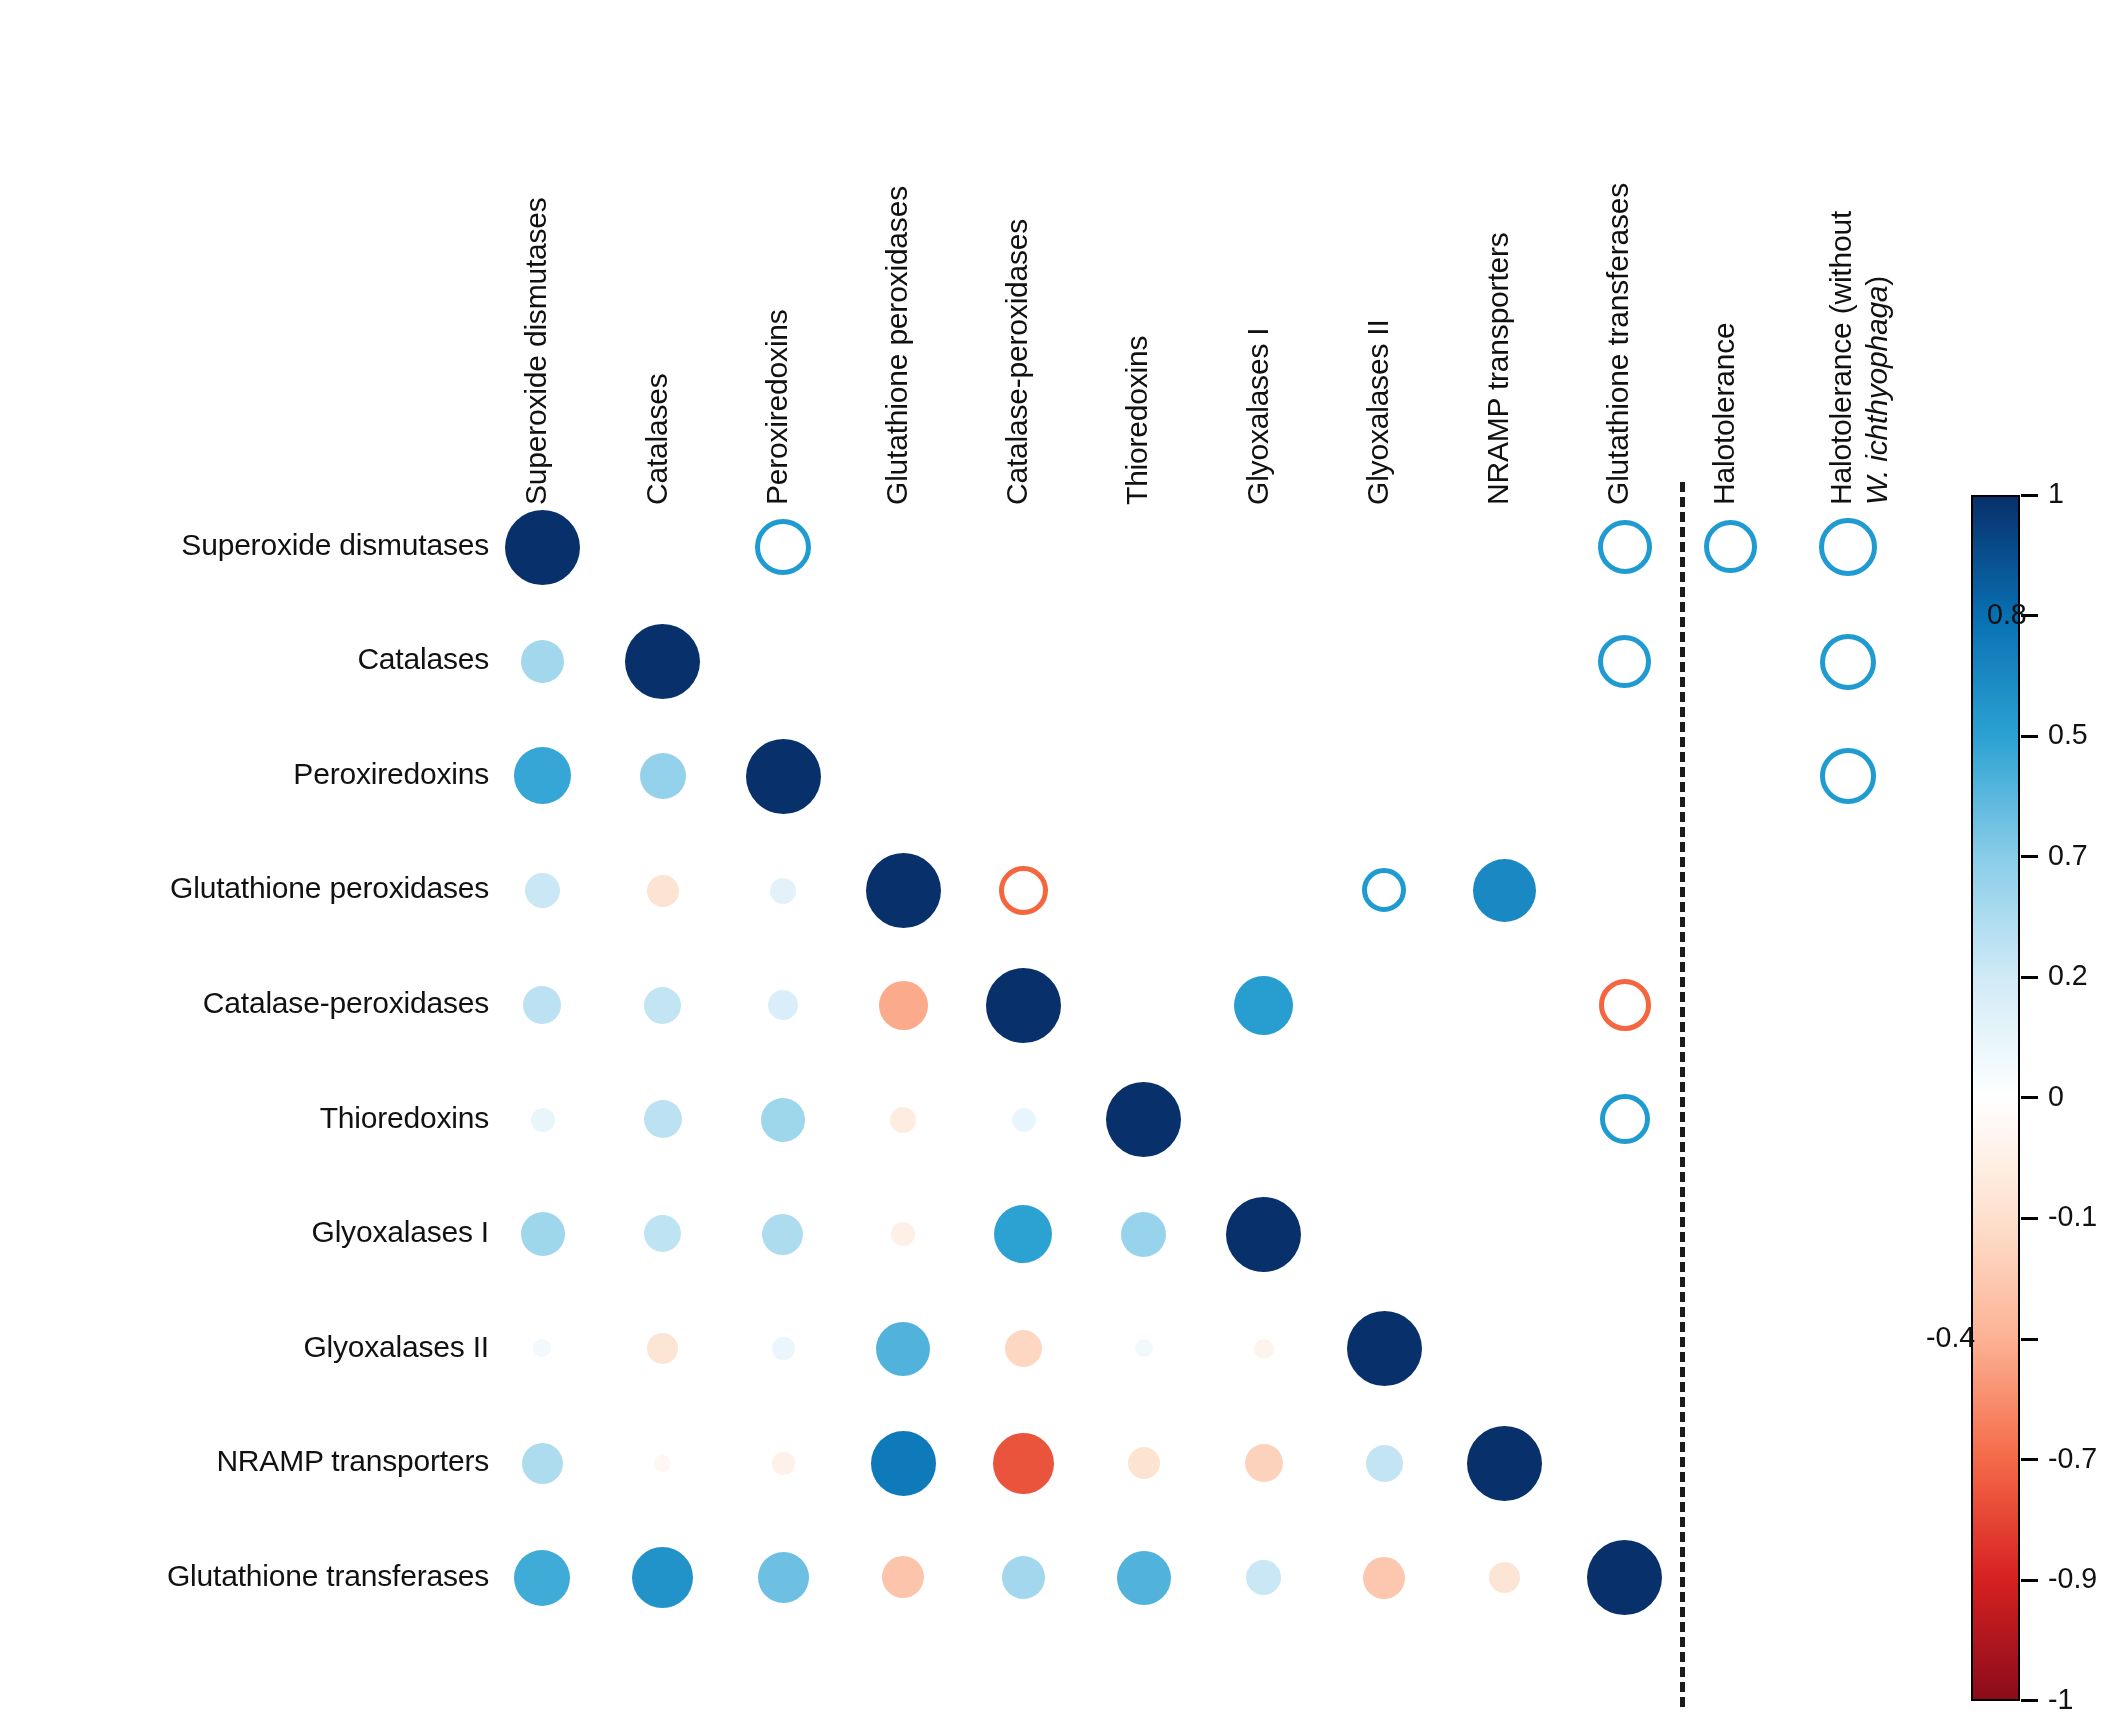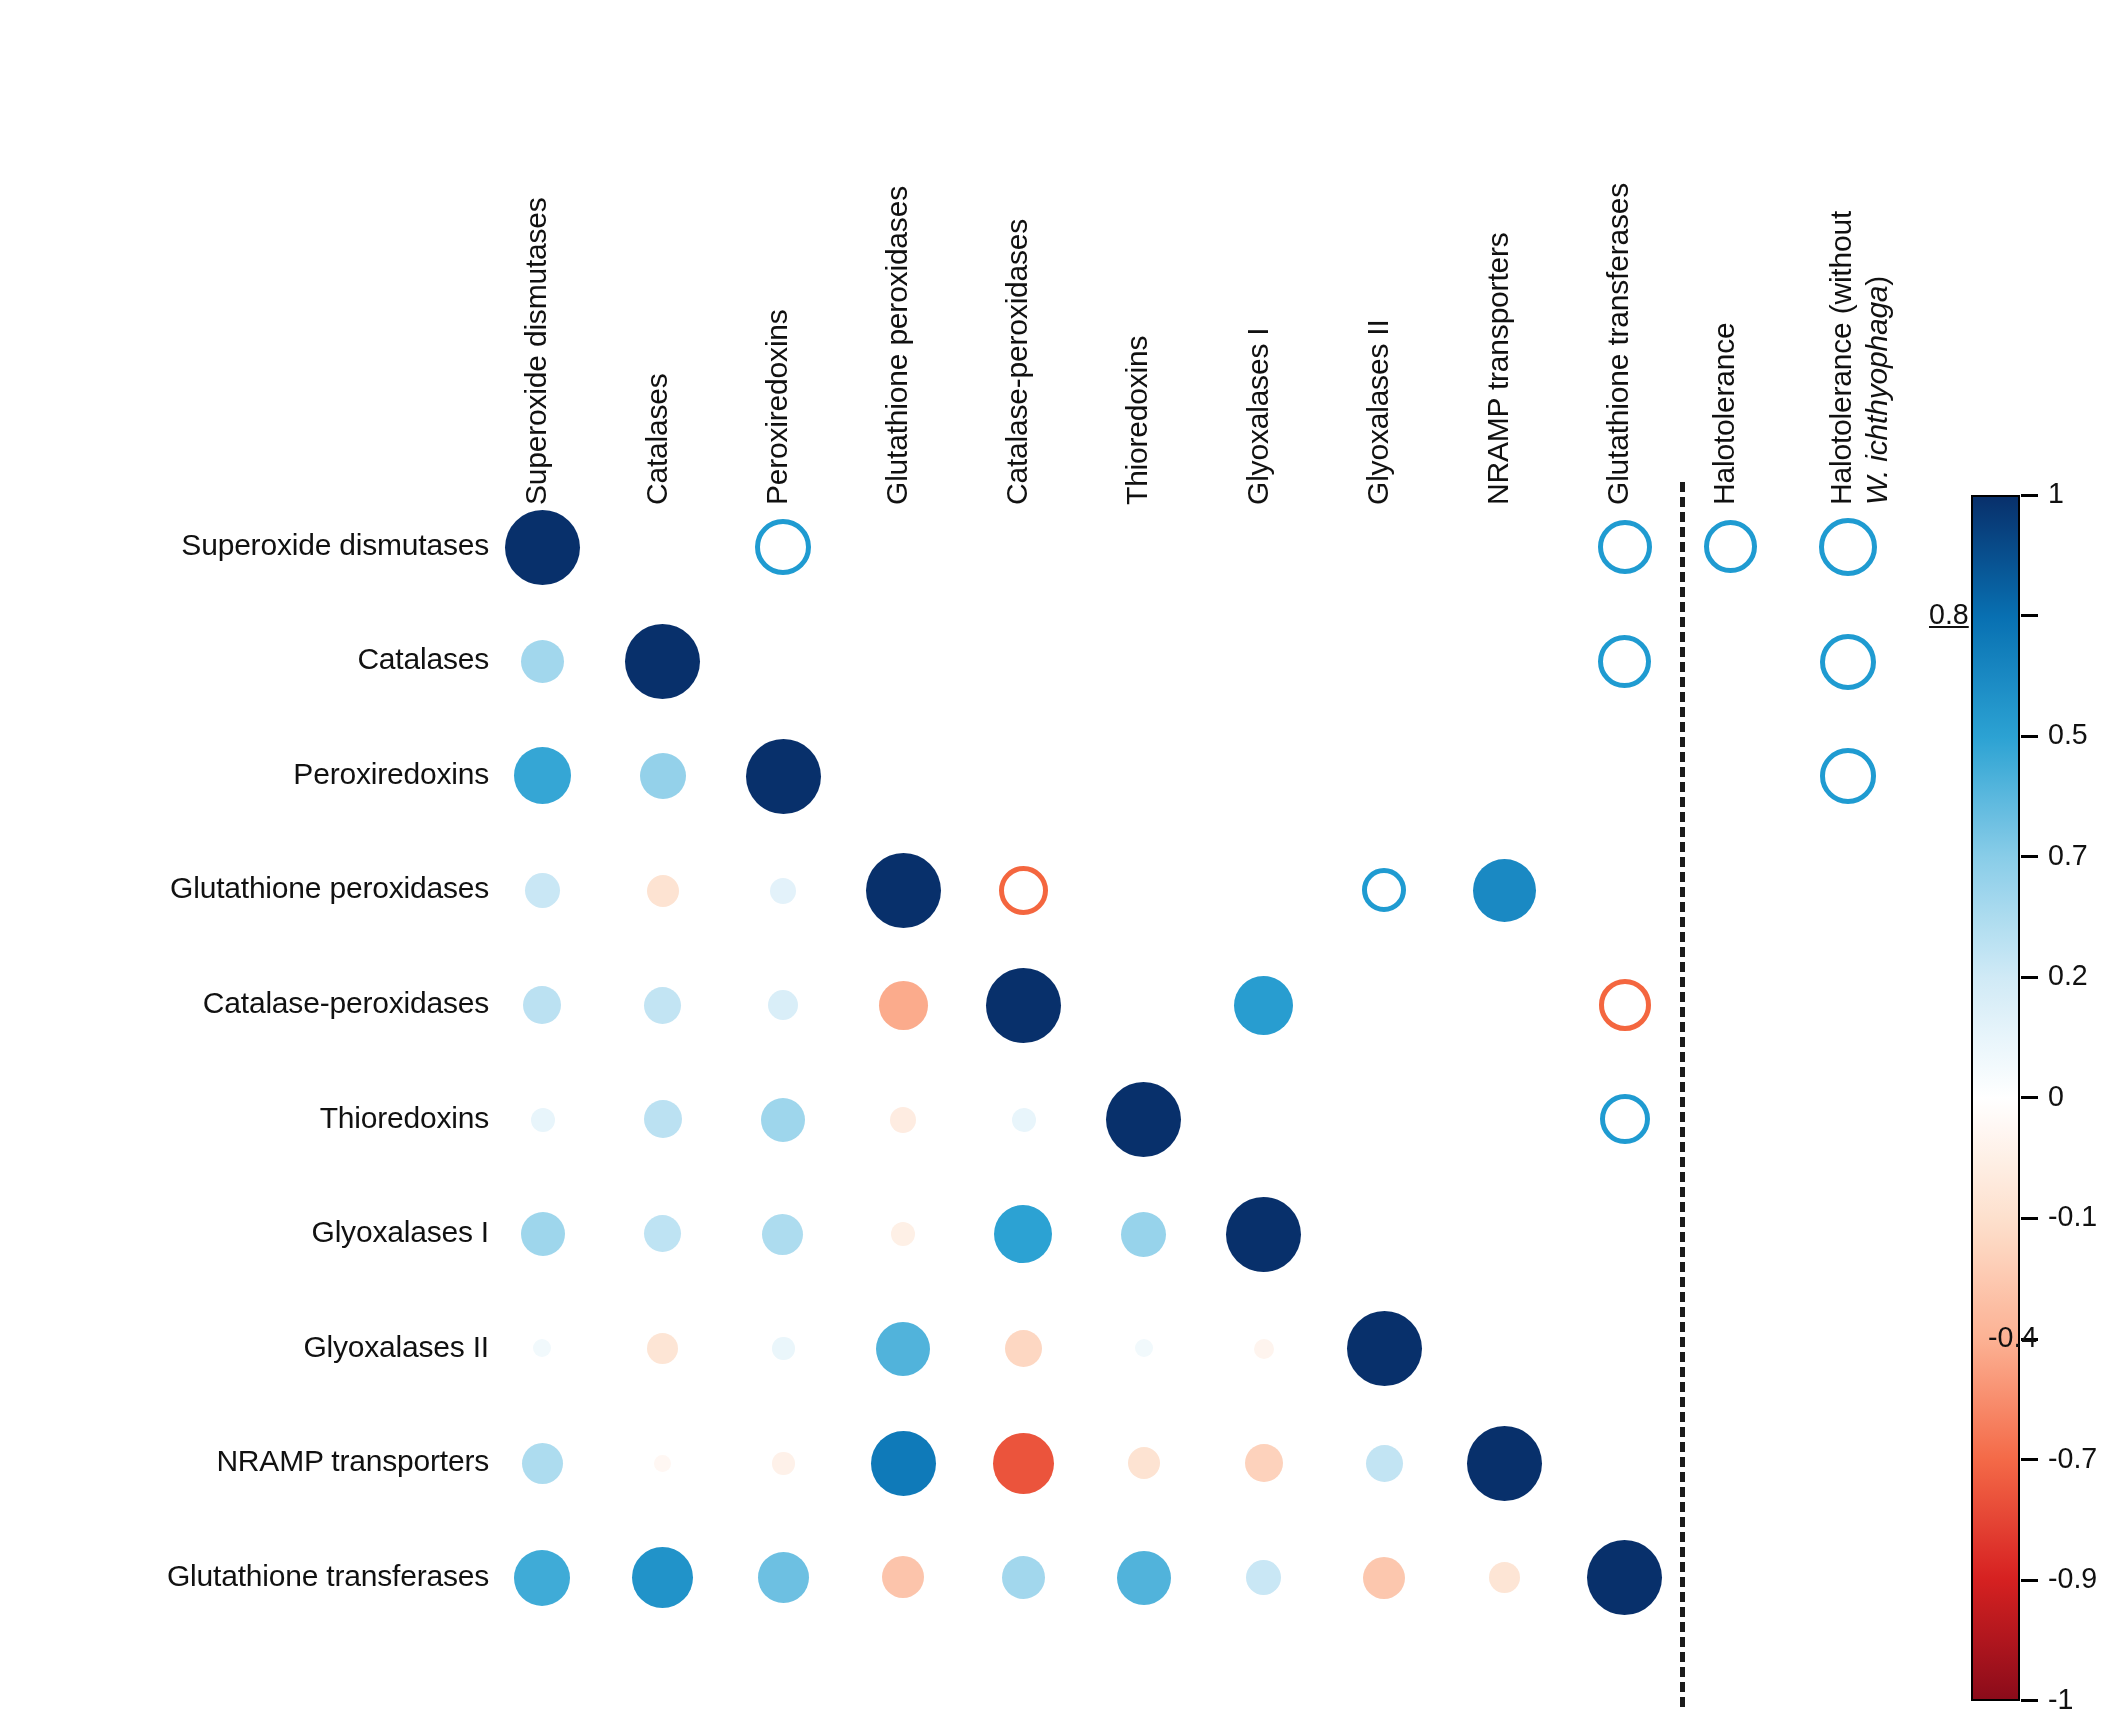--- a/index.html
+++ b/index.html
@@ -116,33 +116,33 @@
       <div class="cell" style="left: 1363px; top: 1557px; width: 42px; height: 42px; background: rgb(252, 199, 174);"></div>
       <div class="cell" style="left: 1489px; top: 1562px; width: 31px; height: 31px; background: rgb(253, 229, 213);"></div>
       <div class="cell" style="left: 1587px; top: 1540px; width: 75px; height: 75px; background: rgb(8, 48, 107);"></div>
     </div>
   <div class="divider" id="divider" style="left: 1680px; top: 482px; height: 1225px;"></div>
   <div class="cbar" id="colorbar" style="left: 1971px; top: 495px; width: 49px; height: 1206px; background: linear-gradient(rgb(8, 48, 107) 0%, rgb(8, 64, 125) 2.5%, rgb(8, 80, 143) 5%, rgb(8, 96, 160) 7.5%, rgb(8, 112, 178) 10%, rgb(17, 125, 186) 12.5%, rgb(26, 137, 195) 15%, rgb(35, 150, 203) 17.5%, rgb(44, 162, 211) 20%, rgb(67, 173, 216) 22.5%, rgb(91, 184, 222) 25%, rgb(114, 194, 227) 27.5%, rgb(137, 205, 232) 30%, rgb(155, 212, 236) 32.5%, rgb(173, 220, 239) 35%, rgb(190, 227, 243) 37.5%, rgb(208, 234, 246) 40%, rgb(220, 239, 248) 42.5%, rgb(232, 245, 251) 45%, rgb(243, 250, 253) 47.5%, rgb(255, 255, 255) 50%, rgb(255, 247, 243) 52.5%, rgb(254, 240, 230) 55%, rgb(254, 232, 218) 57.5%, rgb(253, 224, 205) 60%, rgb(253, 213, 191) 62.5%, rgb(253, 201, 177) 65%, rgb(252, 189, 162) 67.5%, rgb(252, 178, 148) 70%, rgb(250, 160, 129) 72.5%, rgb(248, 142, 110) 75%, rgb(246, 124, 91) 77.5%, rgb(244, 106, 72) 80%, rgb(237, 88, 62) 82.5%, rgb(229, 70, 53) 85%, rgb(222, 51, 43) 87.5%, rgb(214, 33, 33) 90%, rgb(195, 28, 31) 92.5%, rgb(177, 22, 30) 95%, rgb(158, 17, 28) 97.5%, rgb(139, 11, 26) 100%);"></div>
   <div id="cbticks">
       <div class="ctick" style="left: 2021px; top: 494px; width: 16.5px;"></div>
       <div class="clab" style="left: 2048px; top: 477px;">1</div>
       <div class="ctick" style="left: 2021px; top: 614px; width: 16.5px;"></div>
-      <div class="clab" style="left: 1929px; top: 598px; text-decoration: underline;">0.8</div>
+      <div class="clab" style="left: 1987px; top: 598px;">0.8</div>
       <div class="ctick" style="left: 2021px; top: 735px; width: 16.5px;"></div>
       <div class="clab" style="left: 2048px; top: 718px;">0.5</div>
       <div class="ctick" style="left: 2021px; top: 855px; width: 16.5px;"></div>
       <div class="clab" style="left: 2048px; top: 839px;">0.7</div>
       <div class="ctick" style="left: 2021px; top: 976px; width: 16.5px;"></div>
       <div class="clab" style="left: 2048px; top: 959px;">0.2</div>
       <div class="ctick" style="left: 2021px; top: 1096px; width: 16.5px;"></div>
       <div class="clab" style="left: 2048px; top: 1080px;">0</div>
       <div class="ctick" style="left: 2021px; top: 1217px; width: 16.5px;"></div>
       <div class="clab" style="left: 2048px; top: 1200px;">-0.1</div>
       <div class="ctick" style="left: 2021px; top: 1338px; width: 16.5px;"></div>
-      <div class="clab" style="left: 1988px; top: 1321px;">-0.4</div>
+      <div class="clab" style="left: 1926px; top: 1321px;">-0.4</div>
       <div class="ctick" style="left: 2021px; top: 1458px; width: 16.5px;"></div>
       <div class="clab" style="left: 2048px; top: 1442px;">-0.7</div>
       <div class="ctick" style="left: 2021px; top: 1579px; width: 16.5px;"></div>
       <div class="clab" style="left: 2048px; top: 1562px;">-0.9</div>
       <div class="ctick" style="left: 2021px; top: 1699px; width: 16.5px;"></div>
       <div class="clab" style="left: 2048px; top: 1683px;">-1</div>
     </div>
 </div>
 
 

